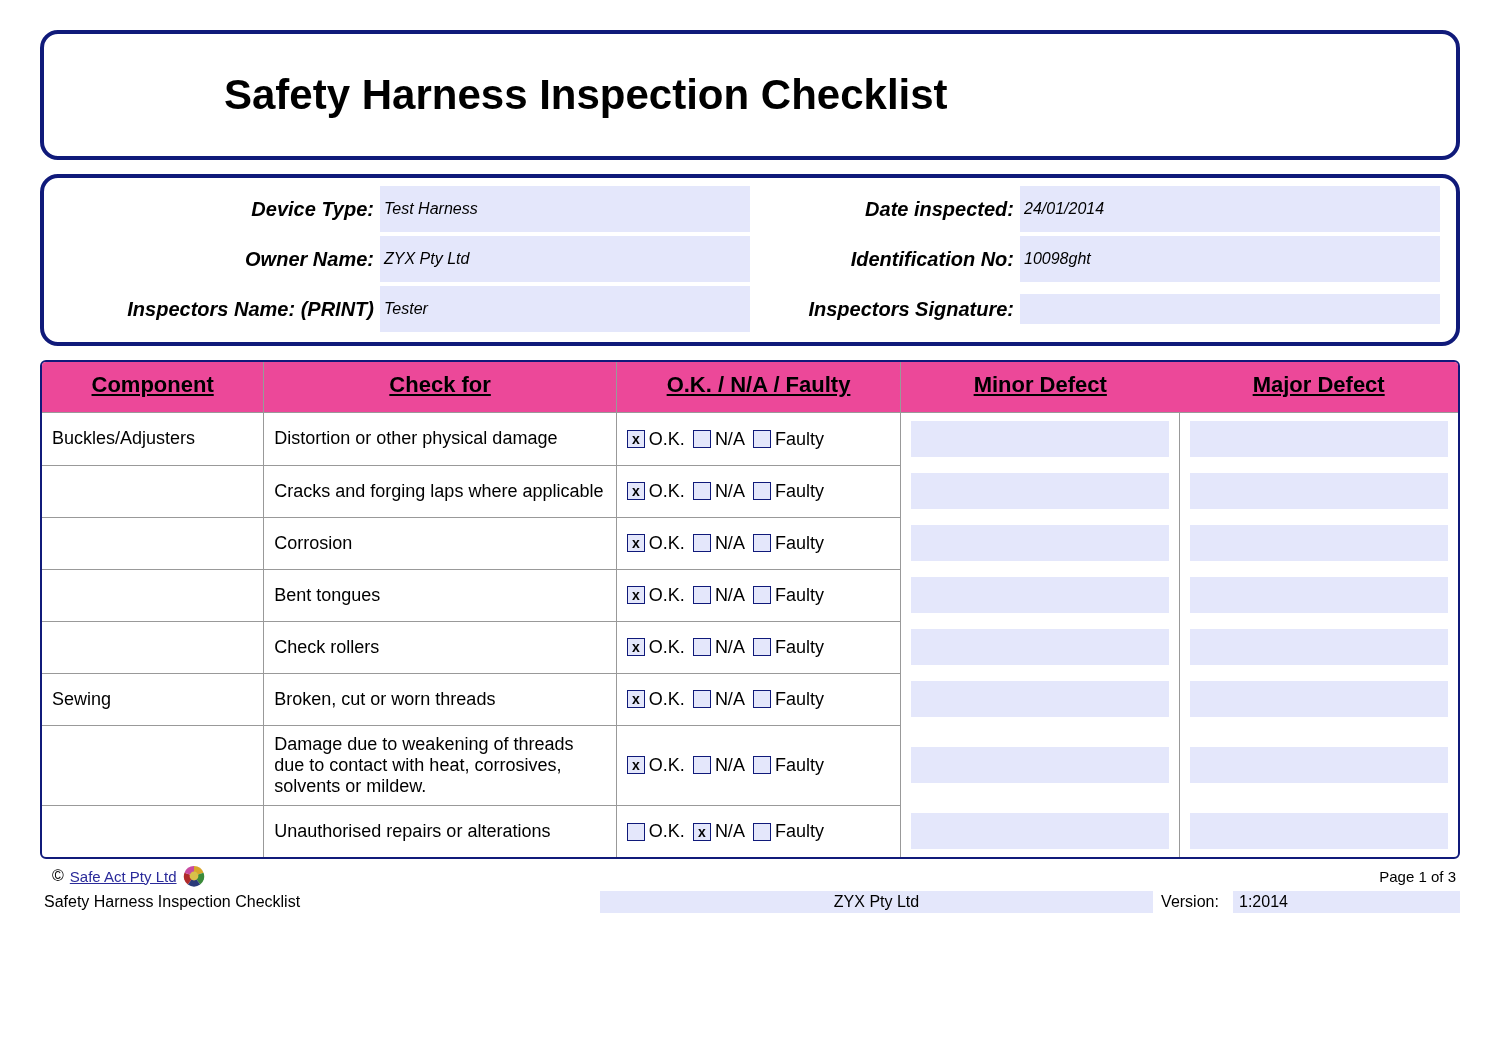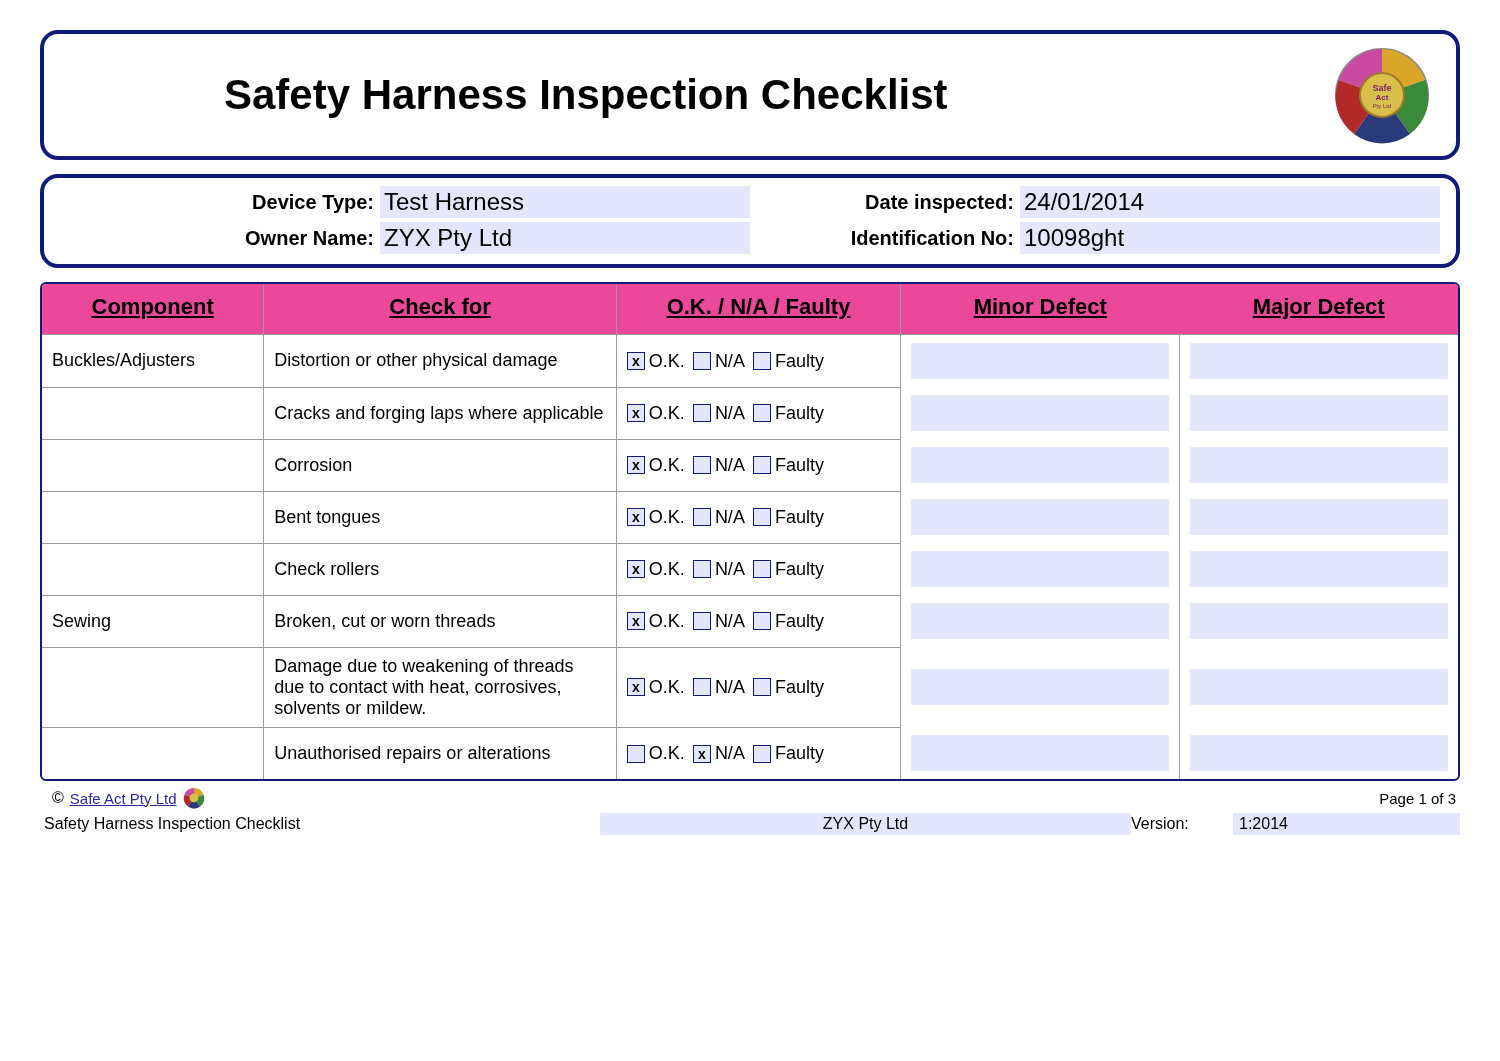--- a/index.html
+++ b/index.html
@@ -30,41 +30,42 @@
     font-weight: 700;
     color: #000;
   }
   .logo-wheel {
     width: 100px; height: 100px;
     position: relative;
   }
   .logo-wheel svg { display:block; }
   .info-panel {
     padding: 8px 16px 6px 16px;
+    font-style: italic;
   }
   .info-row {
     display: flex;
     width: 100%;
     margin-bottom: 4px;
   }
   .info-half { display:flex; flex: 1; align-items:center; }
   .info-label {
     font-size: 20px;
     font-weight: 700;
     text-align: right;
     padding-right: 6px;
     white-space: nowrap;
   }
   .info-label.left { width: 320px; }
   .info-label.right { width: 270px; }
   .info-value {
     flex: 1;
     background: #e4e7fb;
-    font-size: 24px;
-    padding: 2px 4px;
+    font-size: 16px;
+    padding: 14px 4px;
     min-height: 30px;
   }
   .table-panel {
     border: 2px solid #101a7a;
     border-radius: 6px;
     overflow: hidden;
     background:#fff;
   }
   table.checklist {
     border-collapse: collapse;
@@ -131,45 +132,31 @@
   .footer1 .copy .c-circle { font-size:16px; }
   .footer1 .copy .underlined { color:#2a2a9a; text-decoration:underline; }
   .footer2 {
     display:flex;
     align-items:center;
     font-size:16px;
     margin-top:2px;
   }
   .footer2 .fname { width: 560px; padding-left:4px;}
   .footer2 .fowner { flex:1; text-align:center; background:#e4e7fb; padding:2px 0;}
-  .footer2 .fver-label { width:102px; text-align:left; padding-right:6px;}
+  .footer2 .fver-label { width:80px; text-align:center; padding-right:6px;}
   .footer2 .fver-val { width:227px; background:#e4e7fb; padding:2px 6px;}
   .mini-logo {
     width:22px;height:22px;display:inline-block;
   }
 </style>
 </head>
 <body>
 
 <div class="panel title-panel">
   <div class="title-text">Safety Harness Inspection Checklist</div>
-  <div class="logo-wheel">
-    <svg viewBox="0 0 100 100" width="100" height="100">
-      <circle cx="50" cy="50" r="46" fill="#eee" stroke="#888" stroke-width="2"></circle>
-      <path d="M50 50 L50 4 A46 46 0 0 1 93 35 Z" fill="#d9a62a"></path>
-      <path d="M50 50 L93 35 A46 46 0 0 1 78 89 Z" fill="#3a8a3a"></path>
-      <path d="M50 50 L78 89 A46 46 0 0 1 22 89 Z" fill="#2a3a7a"></path>
-      <path d="M50 50 L22 89 A46 46 0 0 1 7 35 Z" fill="#b02a2a"></path>
-      <path d="M50 50 L7 35 A46 46 0 0 1 50 4 Z" fill="#c94aa0"></path>
-      <circle cx="50" cy="50" r="22" fill="#d9c04a" stroke="#a07a2a" stroke-width="2"></circle>
-      <text x="50" y="46" font-size="9" text-anchor="middle" fill="#7a1a6a" font-weight="bold">Safe</text>
-      <text x="50" y="55" font-size="8" text-anchor="middle" fill="#7a1a6a" font-weight="bold">Act</text>
-      <text x="50" y="63" font-size="6" text-anchor="middle" fill="#7a1a6a">Pty Ltd</text>
-    </svg>
-  </div>
 </div>
 
 <div class="panel info-panel">
   <div class="info-row">
     <div class="info-half">
       <div class="info-label left">Device Type:</div>
       <div class="info-value">Test Harness</div>
     </div>
     <div class="info-half">
       <div class="info-label right">Date inspected:</div>
@@ -177,20 +164,30 @@
     </div>
   </div>
   <div class="info-row">
     <div class="info-half">
       <div class="info-label left">Owner Name:</div>
       <div class="info-value">ZYX Pty Ltd</div>
     </div>
     <div class="info-half">
       <div class="info-label right">Identification No:</div>
       <div class="info-value">10098ght</div>
+    </div>
+  </div>
+  <div class="info-row">
+    <div class="info-half">
+      <div class="info-label left">Inspectors Name: (PRINT)</div>
+      <div class="info-value">Tester</div>
+    </div>
+    <div class="info-half">
+      <div class="info-label right">Inspectors Signature:</div>
+      <div class="info-value"></div>
     </div>
   </div>
 </div>
 
 <div class="table-panel">
   <table class="checklist">
     <thead>
       <tr>
         <th class="col-component">Component</th>
         <th class="col-check">Check for</th>

